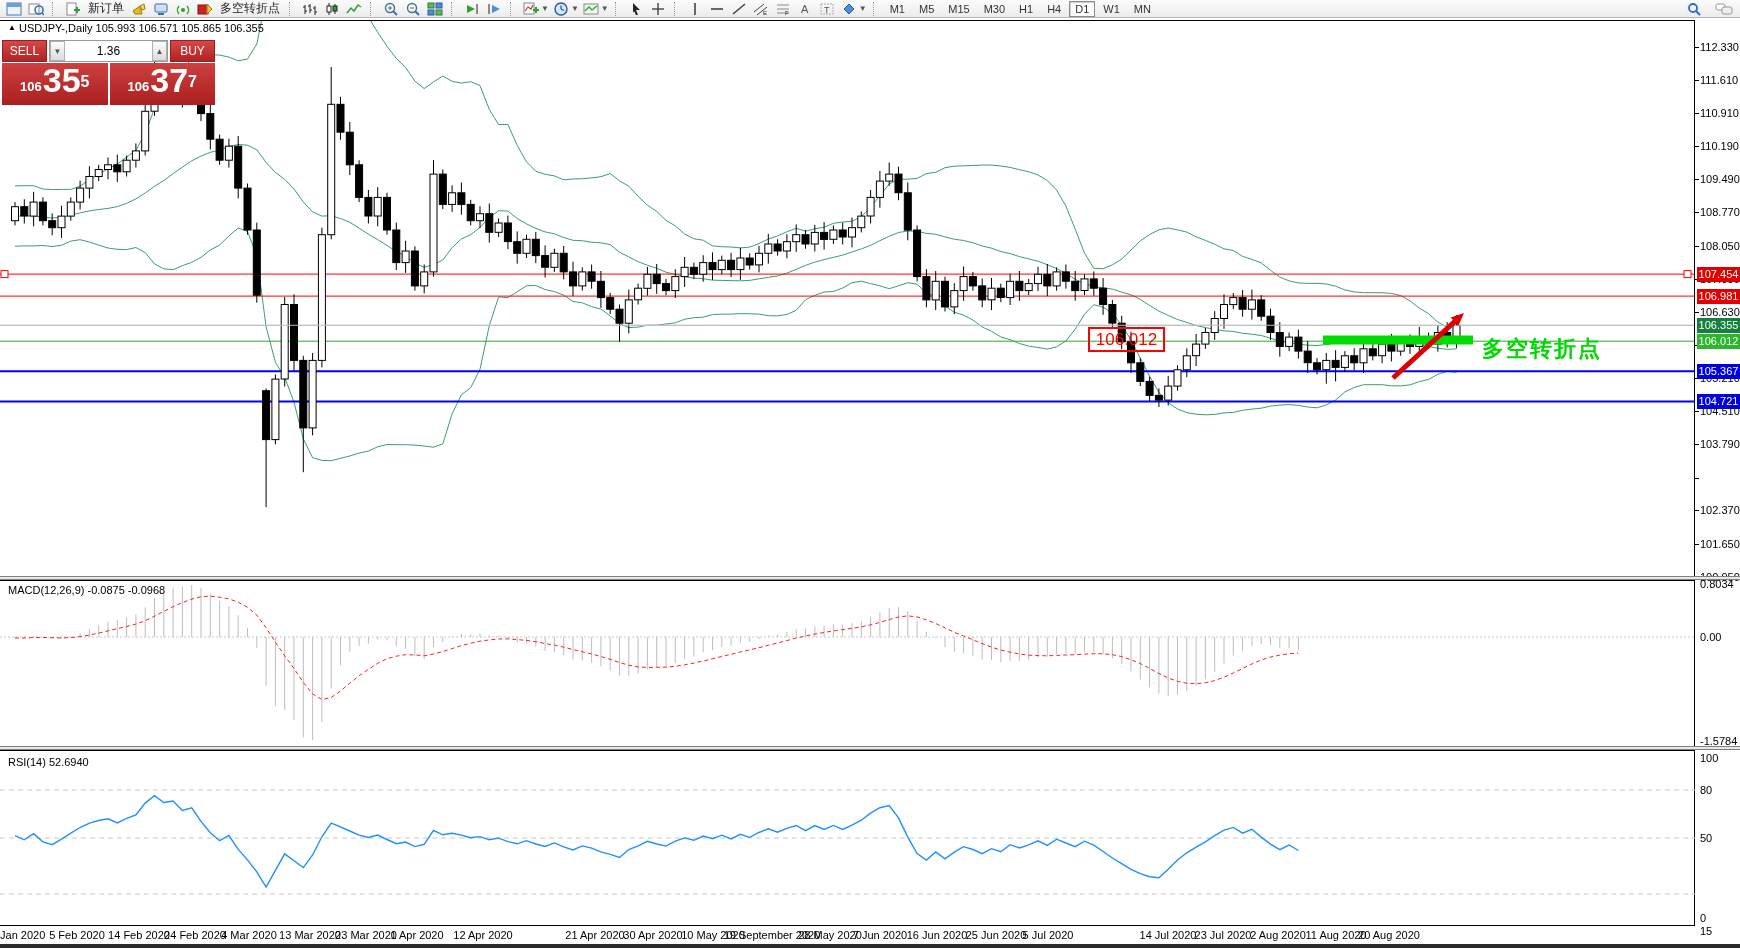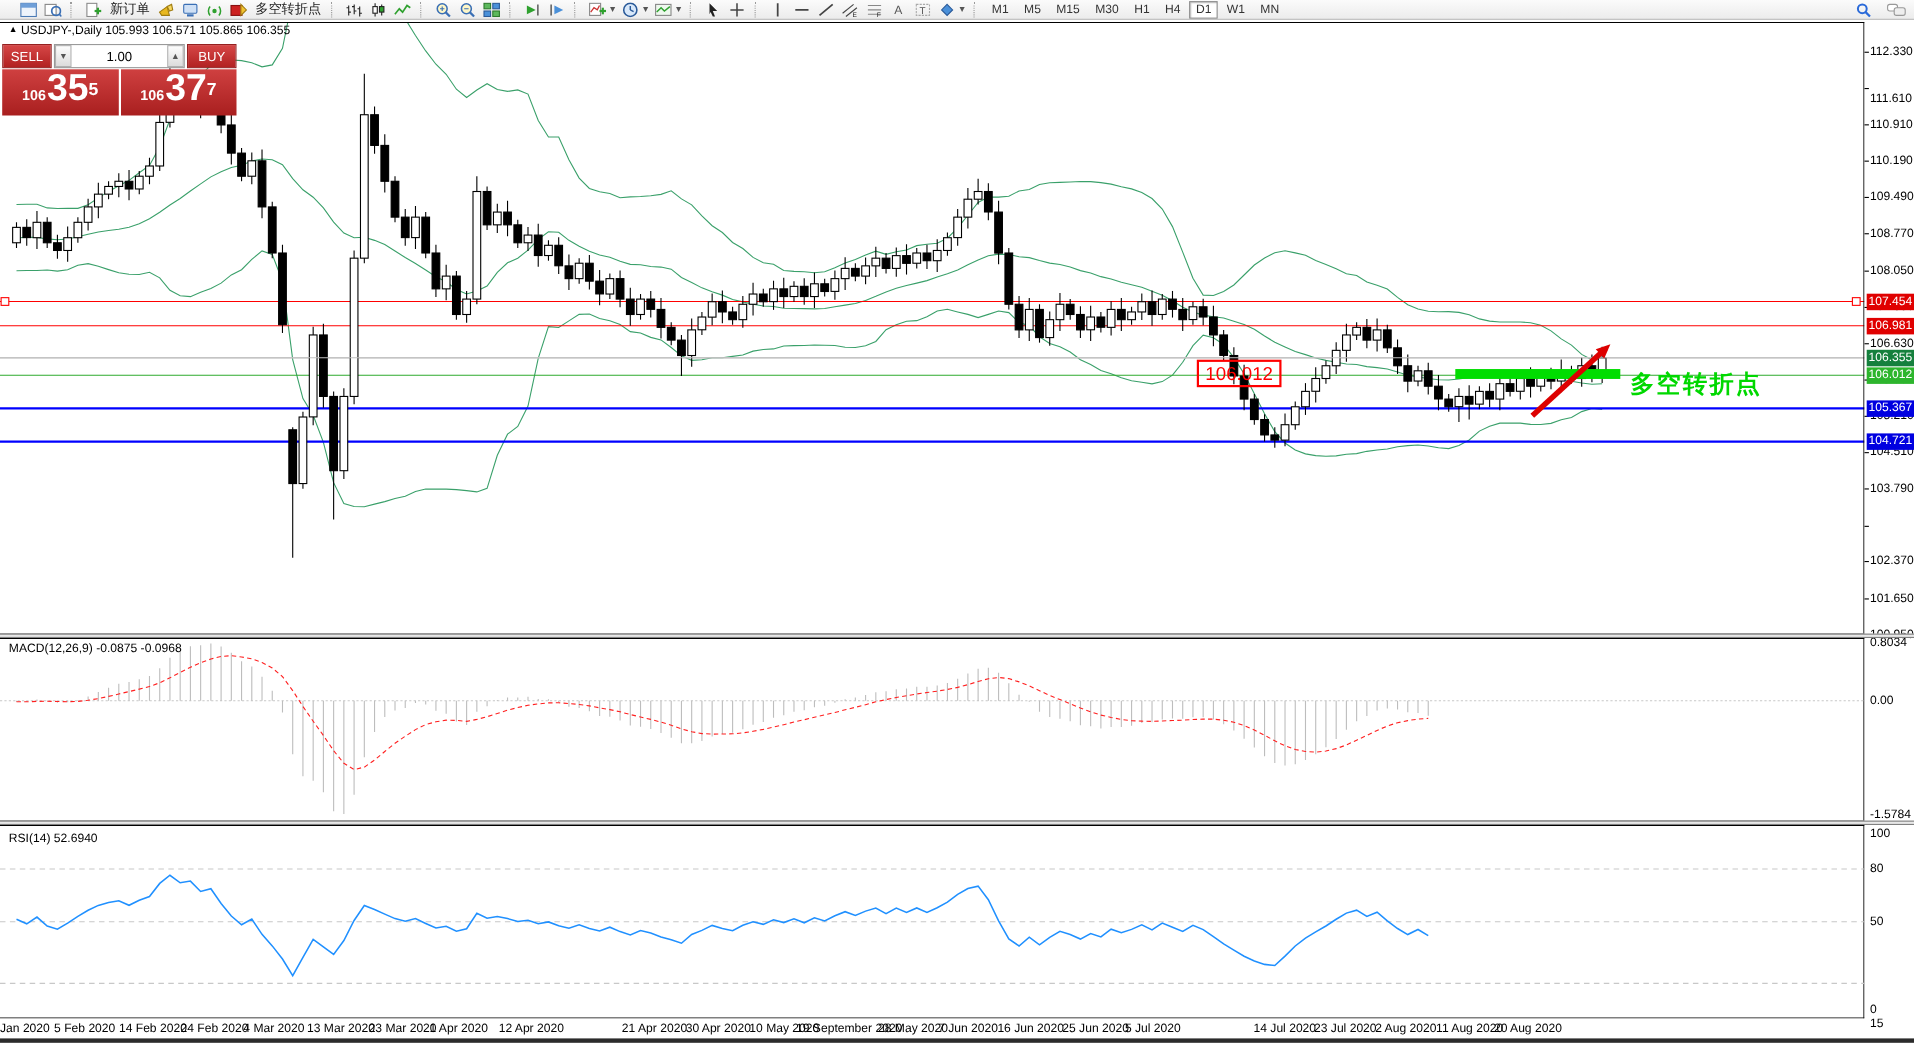--- a/index.html
+++ b/index.html
@@ -2,21 +2,21 @@
 <html><head>
 <meta charset="utf-8">
 <style>
   * { margin:0; padding:0; box-sizing:border-box; }
   html,body { width:1740px; height:949px; background:#fff; font-family:"Liberation Sans",sans-serif; overflow:hidden; }
   .screen { position:relative; width:1740px; height:949px; background:#fff; }
 
   
   .toolbar { position:absolute; left:0; top:0; width:1740px; height:18px;
              background:linear-gradient(#fbfbfb,#ececec); border-bottom:1px solid #b5b5b5;
-             display:flex; align-items:center; padding:0 16px; gap:2px; }
+             display:flex; align-items:center; padding:0 4px; gap:2px; }
   .tbtn { width:20px; height:16px; display:inline-flex; align-items:center; justify-content:center; cursor:default; }
   .tbtn svg { display:block; }
   .tblabel { font-size:12px; color:#222; padding:0 3px; white-space:nowrap; }
   .tbsep { width:6px; height:14px; border-left:1px dotted #9a9a9a; margin:0 3px 0 4px; }
   .dd { font-size:8px; color:#555; margin-left:-2px; }
   .tf { font-size:11px; color:#333; padding:1px 5px; border:1px solid transparent; cursor:default; }
   .tf.active { background:#fff; border:1px solid #8a8a8a; box-shadow:inset 1px 1px 1px #ccc; }
   .tb-right { position:absolute; right:6px; top:1px; display:flex; gap:10px; }
 
   
@@ -286,21 +286,21 @@
   <div class="symbol-line">
     <span style="font-size:8px;vertical-align:2px;">▲</span>
     <span>USDJPY-,Daily  105.993 106.571 105.865 106.355</span>
   </div>
 
   <div class="oct">
     <div class="oct-row1">
       <div class="oct-btn">SELL</div>
       <div class="oct-vol">
         <div class="spin">▼</div>
-        <div class="vol-val">1.00</div>
+        <div class="vol-val">1.36</div>
         <div class="spin">▲</div>
       </div>
       <div class="oct-btn">BUY</div>
     </div>
     <div class="oct-row2">
       <div class="price-cell">
         <span class="p-small">106</span>
         <span class="p-big">35</span>
         <span class="p-sup">5</span>
       </div>
@@ -811,21 +811,21 @@
   <div class="splitter" style="top:746px;"></div>
 
   <div class="price-box">106.012</div>
   <div class="cn-note">多空转折点</div>
 
   <div class="bottom-bar"></div>
   <div id="axisLayer">
       <div class="tick-dash" style="top:46.5px;"></div>
       <div class="tick-label" style="top:40.5px;">112.330</div>
       <div class="tick-dash" style="top:80.0px;"></div>
-      <div class="tick-label" style="top:84px;">111.610</div>
+      <div class="tick-label" style="top:74.0px;">111.610</div>
       <div class="tick-dash" style="top:112.6px;"></div>
       <div class="tick-label" style="top:106.6px;">110.910</div>
       <div class="tick-dash" style="top:146.2px;"></div>
       <div class="tick-label" style="top:140.2px;">110.190</div>
       <div class="tick-dash" style="top:178.8px;"></div>
       <div class="tick-label" style="top:172.8px;">109.490</div>
       <div class="tick-dash" style="top:212.3px;"></div>
       <div class="tick-label" style="top:206.3px;">108.770</div>
       <div class="tick-dash" style="top:245.8px;"></div>
       <div class="tick-label" style="top:239.8px;">108.050</div>

